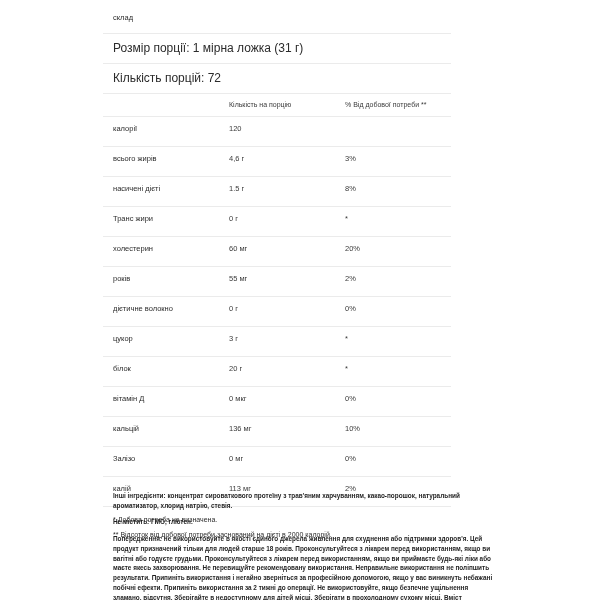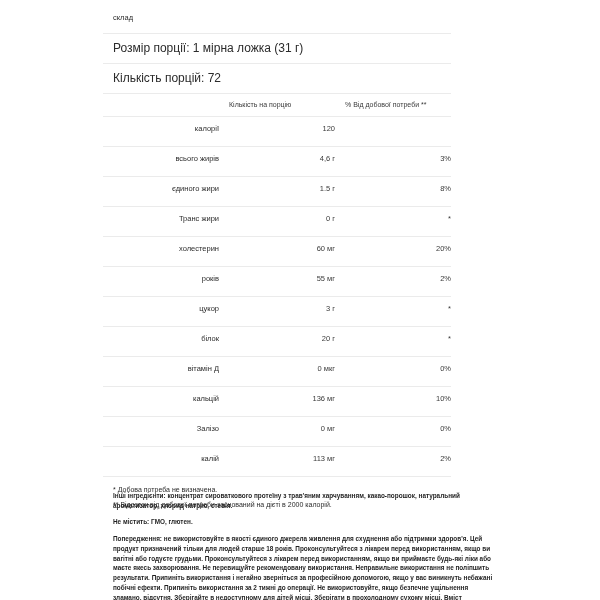--- a/index.html
+++ b/index.html
@@ -80,21 +80,20 @@
   
   .row-item td {
     height: 16px;
     padding-top: 7px;
     padding-bottom: 6px;
     padding-left: 10px;
     font-size: 7.5px;
     color: #2b2b2b;
     white-space: nowrap;
     overflow: hidden;
-    text-align: right;
   }
   .row-item td.cell-amount,
   .row-item td.cell-dv {
     color: #3a3a3a;
   }
 
   
   .row-note td {
     border-bottom: none;
     padding-top: 6px;
@@ -153,38 +152,43 @@
           <td class="cell-name">калорії</td>
           <td class="cell-amount">120</td>
           <td class="cell-dv"></td>
         </tr>
         <tr class="row-item">
           <td class="cell-name">всього жирів</td>
           <td class="cell-amount">4,6 г</td>
           <td class="cell-dv">3%</td>
         </tr>
         <tr class="row-item">
-          <td class="cell-name">єдиного жири</td>
+          <td class="cell-name">насичені дієті</td>
           <td class="cell-amount">1.5 г</td>
           <td class="cell-dv">8%</td>
         </tr>
         <tr class="row-item">
           <td class="cell-name">Транс жири</td>
           <td class="cell-amount">0 г</td>
           <td class="cell-dv">*</td>
         </tr>
         <tr class="row-item">
           <td class="cell-name">холестерин</td>
           <td class="cell-amount">60 мг</td>
           <td class="cell-dv">20%</td>
         </tr>
         <tr class="row-item">
           <td class="cell-name">років</td>
           <td class="cell-amount">55 мг</td>
           <td class="cell-dv">2%</td>
+        </tr>
+        <tr class="row-item">
+          <td class="cell-name">дієтичне волокно</td>
+          <td class="cell-amount">0 г</td>
+          <td class="cell-dv">0%</td>
         </tr>
         <tr class="row-item">
           <td class="cell-name">цукор</td>
           <td class="cell-amount">3 г</td>
           <td class="cell-dv">*</td>
         </tr>
         <tr class="row-item">
           <td class="cell-name">білок</td>
           <td class="cell-amount">20 г</td>
           <td class="cell-dv">*</td>

